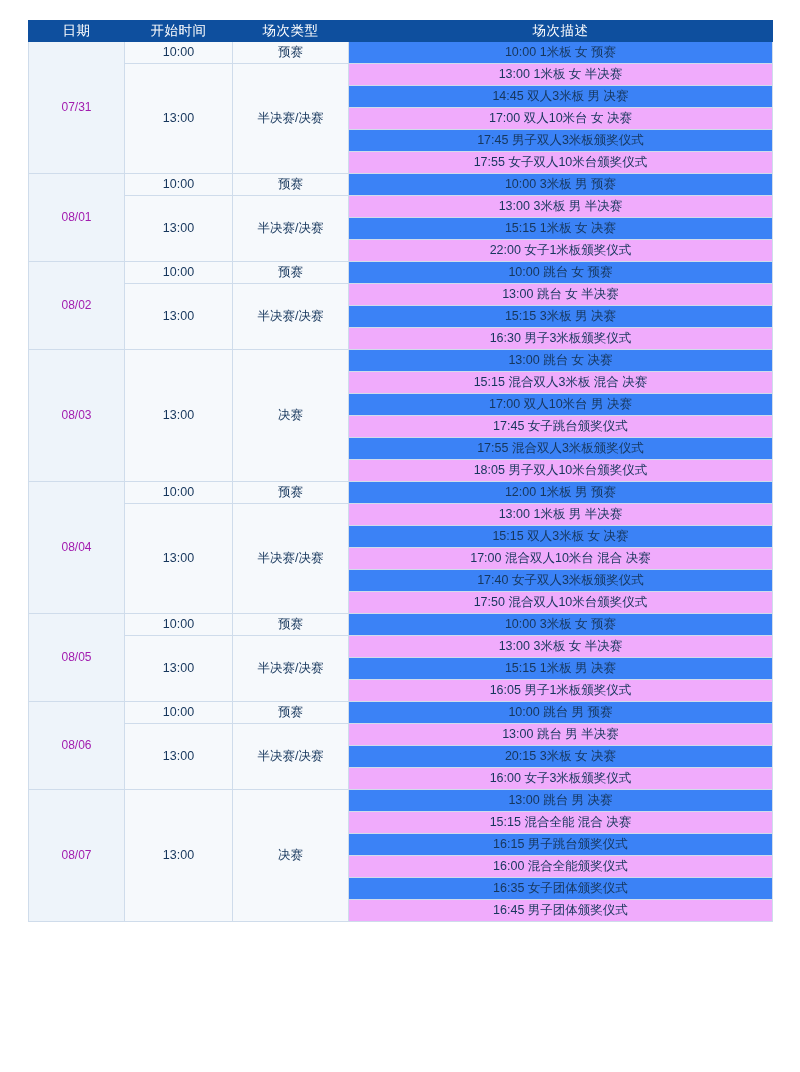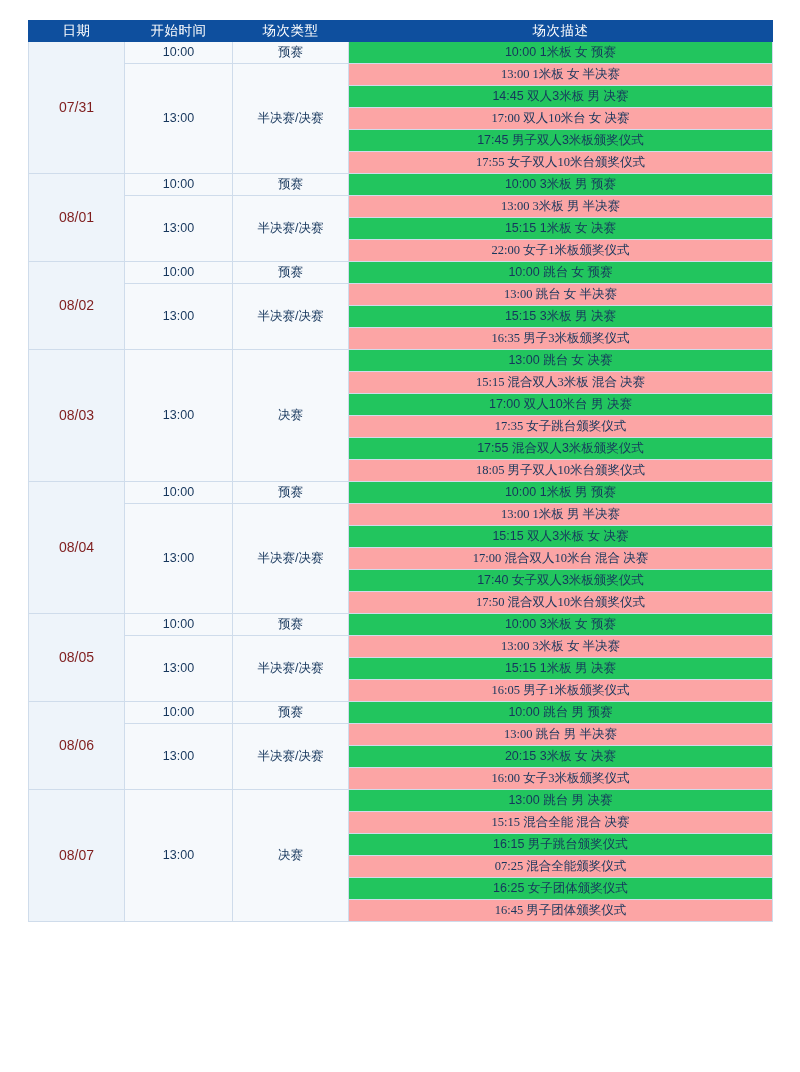--- a/index.html
+++ b/index.html
@@ -79,34 +79,34 @@
   tbody td {
     border: 1px solid #cfdceb;
     text-align: center;
     height: 21px;
     padding: 1px 4px;
     font-size: 12.5px;
     line-height: 19px;
     white-space: nowrap;
   }
   td.date {
-    font-size: 14px;
+    font-size: 12px;
     background: #eef4fa;
-    color: #7f1d1d;
+    color: #a21caf;
   }
   td.start, td.type {
     background: #f6f9fc;
     color: #16365c;
     font-size: 12.5px;
   }
   td.desc {
-    background: #22c55e;
+    background: #3b82f6;
     color: #16365c;
   }
-  tbody tr.alt td.desc { background: #fca5a5; font-family: Liberation Serif, serif; }
+  tbody tr.alt td.desc { background: #f0abfc; }
   tbody tr.groupstart td { border-top: 1px solid #bdd0e4; margin-top: 40px; }
 </style>
 </head>
 <body>
 
 <div class="page">
 
 
   <div class="table-wrap">
     <table class="sched">
@@ -173,48 +173,48 @@
           </tr>
           <tr class="alt">
             <td class="start" rowspan="3">13:00</td>
             <td class="type" rowspan="3">半决赛/决赛</td>
             <td class="desc">13:00 跳台 女 半决赛</td>
           </tr>
           <tr>
             <td class="desc">15:15 3米板 男 决赛</td>
           </tr>
           <tr class="alt">
-            <td class="desc">16:35 男子3米板颁奖仪式</td>
+            <td class="desc">16:30 男子3米板颁奖仪式</td>
           </tr>
           <tr class="groupstart">
             <td class="date" rowspan="6">08/03</td>
             <td class="start" rowspan="6">13:00</td>
             <td class="type" rowspan="6">决赛</td>
             <td class="desc">13:00 跳台 女 决赛</td>
           </tr>
           <tr class="alt">
             <td class="desc">15:15 混合双人3米板 混合 决赛</td>
           </tr>
           <tr>
             <td class="desc">17:00 双人10米台 男 决赛</td>
           </tr>
           <tr class="alt">
-            <td class="desc">17:35 女子跳台颁奖仪式</td>
+            <td class="desc">17:45 女子跳台颁奖仪式</td>
           </tr>
           <tr>
             <td class="desc">17:55 混合双人3米板颁奖仪式</td>
           </tr>
           <tr class="alt">
             <td class="desc">18:05 男子双人10米台颁奖仪式</td>
           </tr>
           <tr class="groupstart">
             <td class="date" rowspan="6">08/04</td>
             <td class="start" rowspan="1">10:00</td>
             <td class="type" rowspan="1">预赛</td>
-            <td class="desc">10:00 1米板 男 预赛</td>
+            <td class="desc">12:00 1米板 男 预赛</td>
           </tr>
           <tr class="alt">
             <td class="start" rowspan="5">13:00</td>
             <td class="type" rowspan="5">半决赛/决赛</td>
             <td class="desc">13:00 1米板 男 半决赛</td>
           </tr>
           <tr>
             <td class="desc">15:15 双人3米板 女 决赛</td>
           </tr>
           <tr class="alt">
@@ -266,24 +266,24 @@
             <td class="type" rowspan="6">决赛</td>
             <td class="desc">13:00 跳台 男 决赛</td>
           </tr>
           <tr class="alt">
             <td class="desc">15:15 混合全能 混合 决赛</td>
           </tr>
           <tr>
             <td class="desc">16:15 男子跳台颁奖仪式</td>
           </tr>
           <tr class="alt">
-            <td class="desc">07:25 混合全能颁奖仪式</td>
-          </tr>
-          <tr>
-            <td class="desc">16:25 女子团体颁奖仪式</td>
+            <td class="desc">16:00 混合全能颁奖仪式</td>
+          </tr>
+          <tr>
+            <td class="desc">16:35 女子团体颁奖仪式</td>
           </tr>
           <tr class="alt">
             <td class="desc">16:45 男子团体颁奖仪式</td>
           </tr>
         </tbody>
     </table>
   </div>
 
 </div>
 

